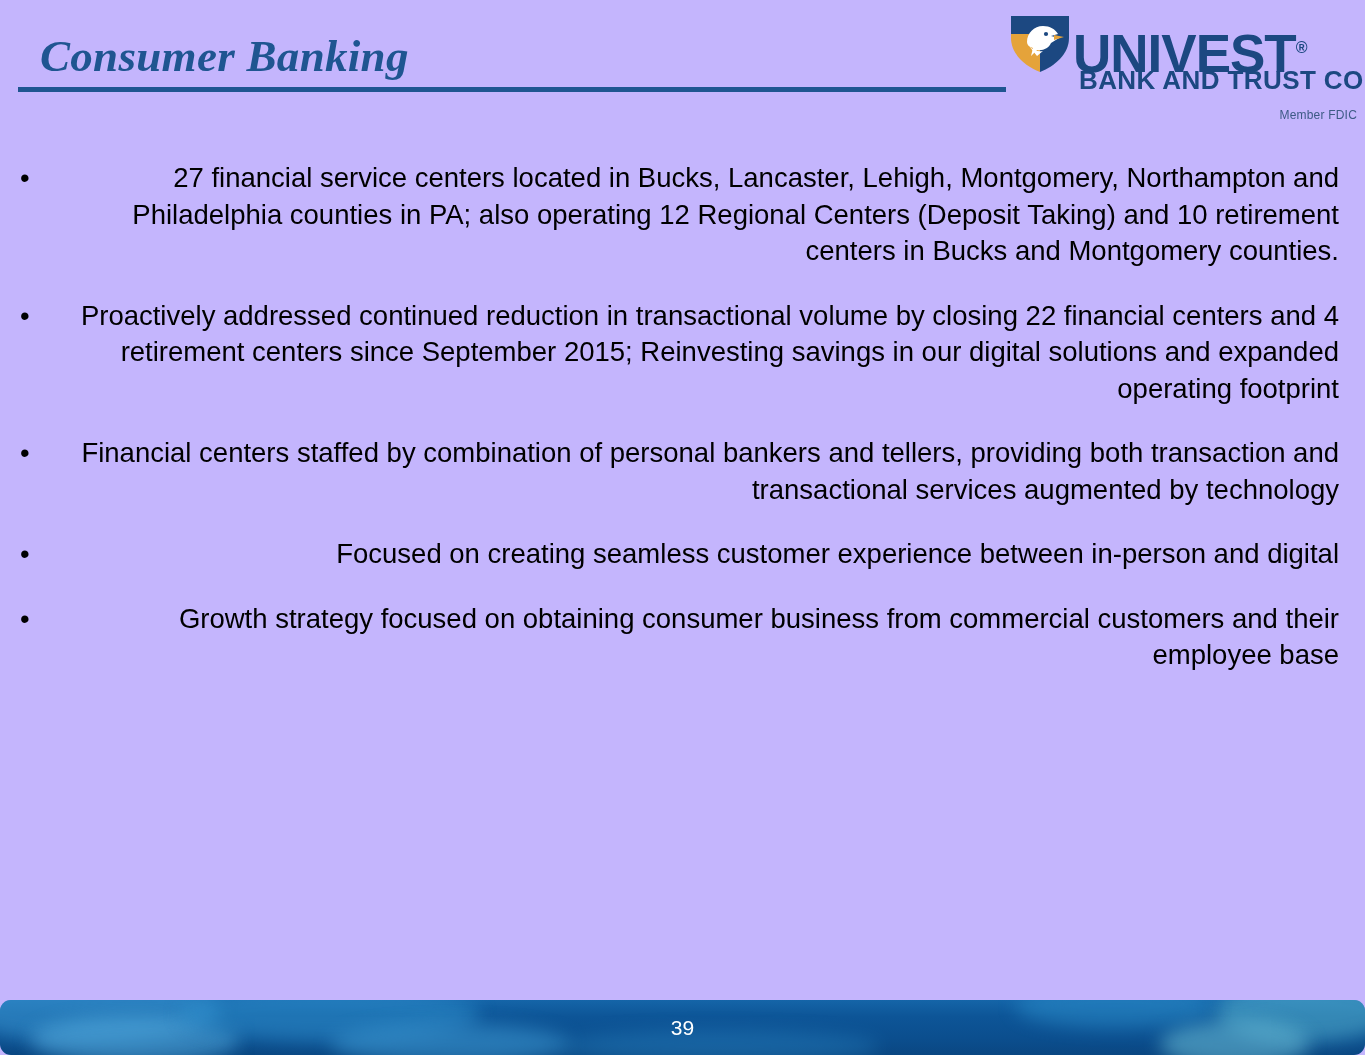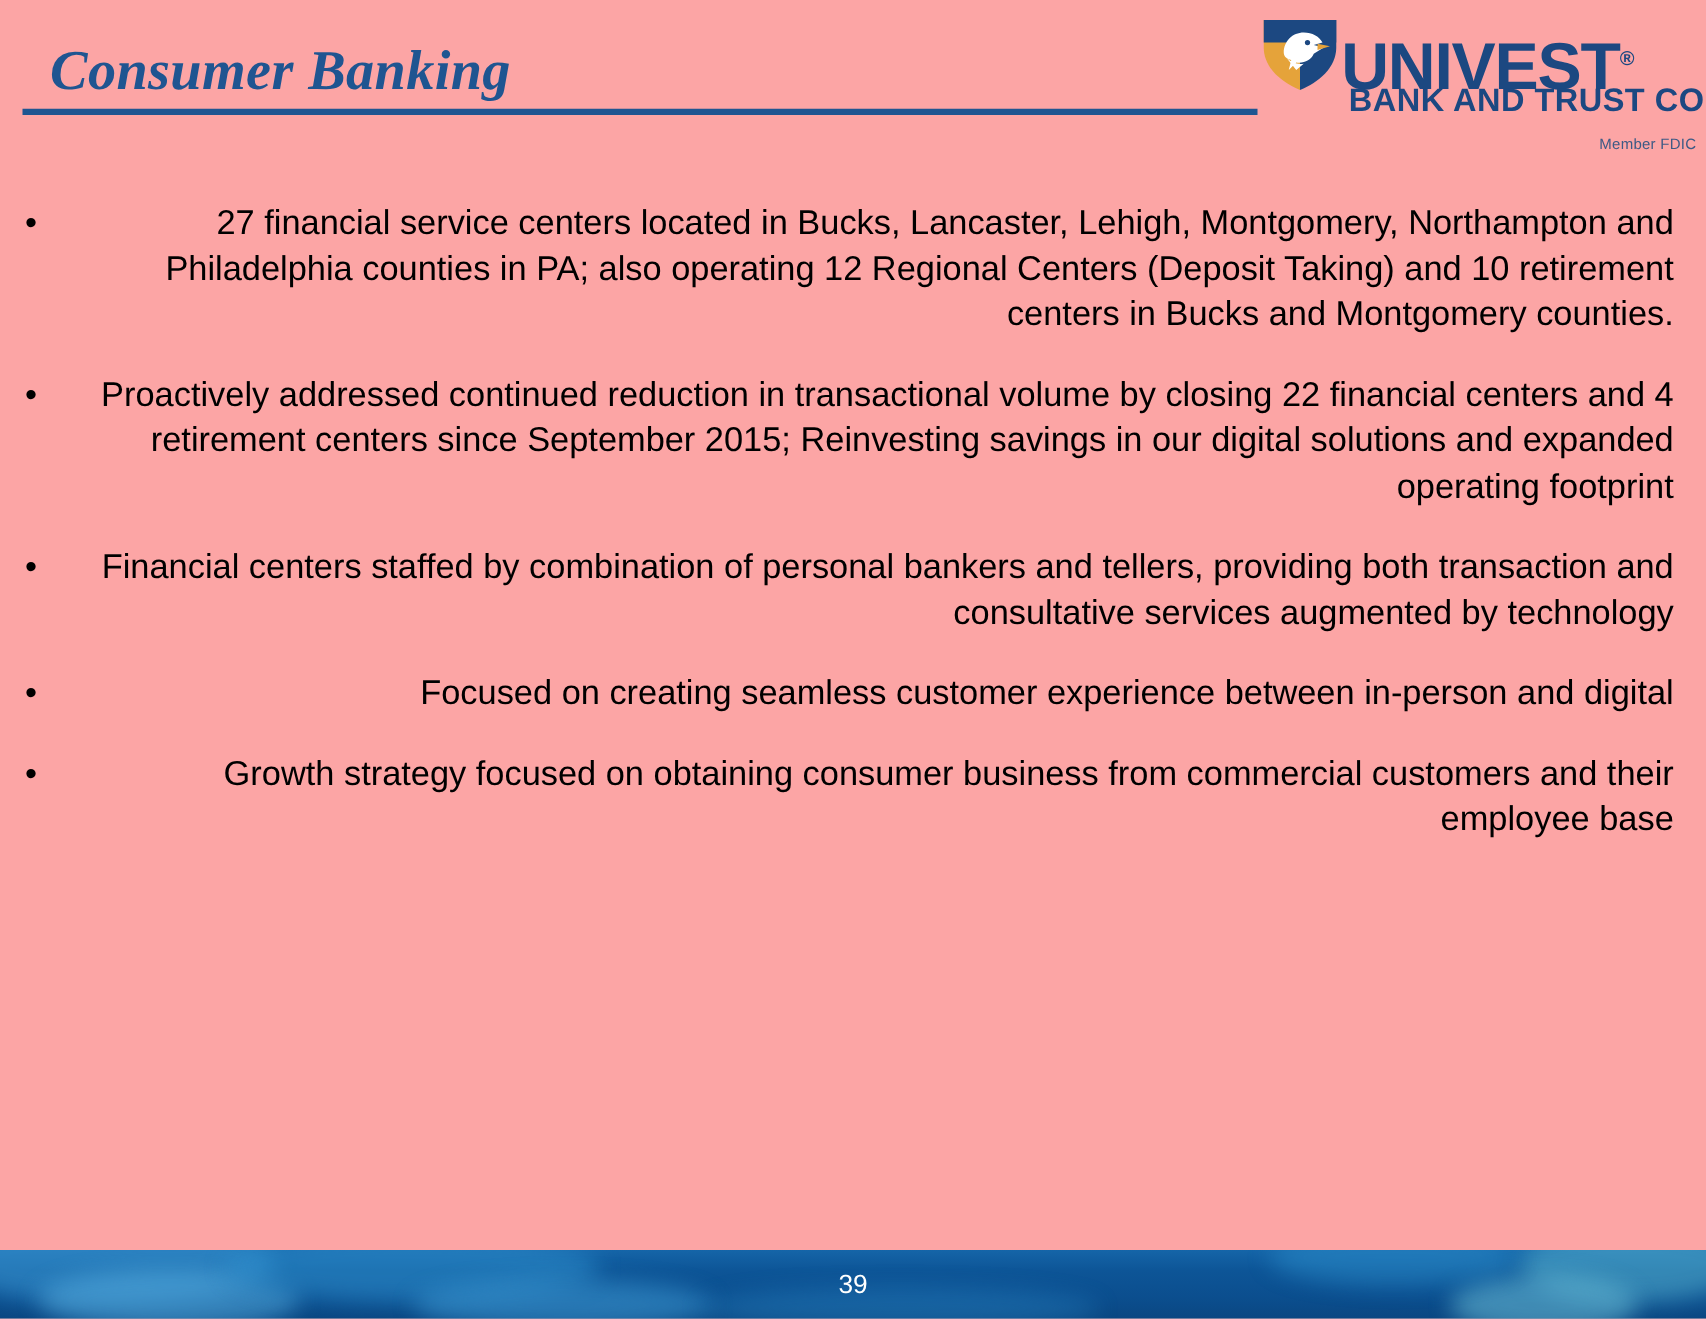--- a/index.html
+++ b/index.html
@@ -13,21 +13,21 @@
     font-family: "Liberation Sans", sans-serif;
     overflow: hidden;
     position: relative;
   }
 
   
   .slide {
     position: relative;
     width: 1365px;
     height: 1055px;
-    background: #fca5a5;
+    background: #c4b5fd;
   }
 
   
   .slide-header {
     position: absolute;
     top: 0;
     left: 0;
     width: 1365px;
     height: 115px;
   }
@@ -152,20 +152,21 @@
 
   
   .slide-footer {
     position: absolute;
     left: 0;
     bottom: 0;
     width: 1365px;
     height: 55px;
     overflow: hidden;
     background: linear-gradient(to bottom, #1565a8 0%, #0d5597 30%, #0b4e8e 70%, #0a4782 100%);
+    border-radius: 11px;
   }
   .footer-cloud {
     position: absolute;
     border-radius: 50%;
     filter: blur(9px);
     opacity: 0.55;
   }
   .cloud-a {
     left: -40px; top: -26px; width: 260px; height: 70px;
     background: #3d9ad6;
@@ -266,21 +267,21 @@
         <span class="bullet-text">27 financial service centers located in Bucks, Lancaster, Lehigh, Montgomery, Northampton and Philadelphia counties in PA; also operating 12 Regional Centers (Deposit Taking) and 10 retirement centers in Bucks and Montgomery counties.</span>
       </li>
 
       <li class="bullet-item">
         <span class="bullet-marker">•</span>
         <span class="bullet-text">Proactively addressed continued reduction in transactional volume by closing 22 financial centers and 4 retirement centers since September 2015; Reinvesting savings in our digital solutions and expanded operating footprint</span>
       </li>
 
       <li class="bullet-item">
         <span class="bullet-marker">•</span>
-        <span class="bullet-text">Financial centers staffed by combination of personal bankers and tellers, providing both transaction and consultative services augmented by technology</span>
+        <span class="bullet-text">Financial centers staffed by combination of personal bankers and tellers, providing both transaction and transactional services augmented by technology</span>
       </li>
 
       <li class="bullet-item">
         <span class="bullet-marker">•</span>
         <span class="bullet-text">Focused on creating seamless customer experience between in-person and digital</span>
       </li>
 
       <li class="bullet-item">
         <span class="bullet-marker">•</span>
         <span class="bullet-text">Growth strategy focused on obtaining consumer business from commercial customers and their employee base</span>

